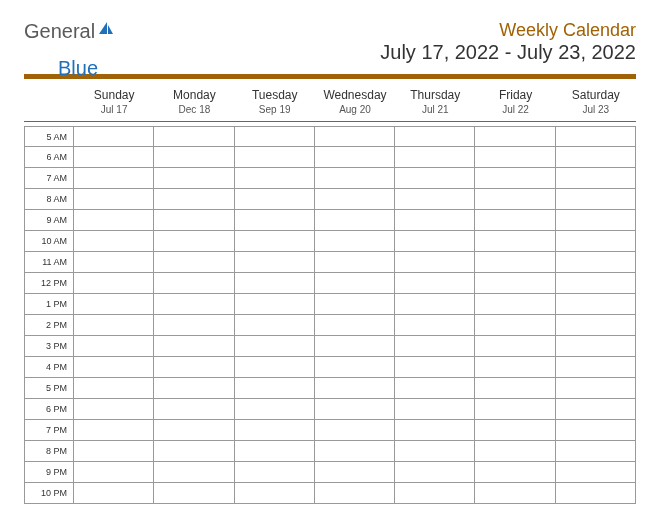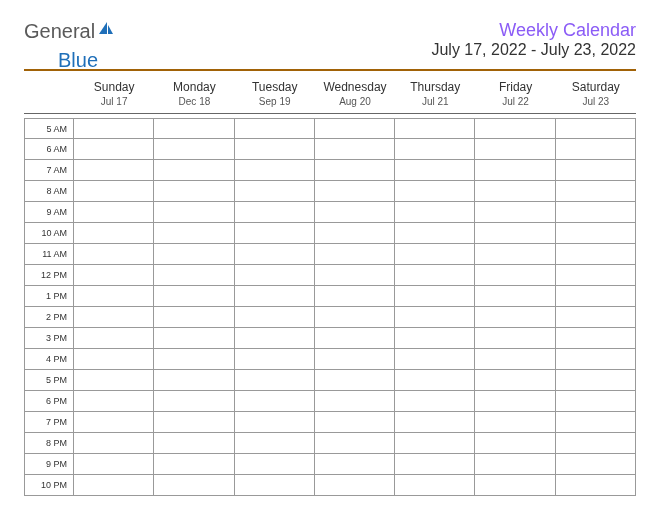--- a/index.html
+++ b/index.html
@@ -1,24 +1,24 @@
 <!DOCTYPE html>
 <html><head>
 <meta charset="utf-8">
 <style>
 * { margin: 0; padding: 0; box-sizing: border-box; }
 body { font-family: Arial, sans-serif; background: #fff; width: 660px; height: 510px; padding: 20px 24px; }
-.header { display: flex; justify-content: space-between; align-items: flex-start; padding-bottom: 10px; border-bottom: 2px solid #a16207; }
+.header { display: flex; justify-content: space-between; align-items: flex-start; padding-bottom: 10px; border-bottom: 5px solid #a16207; }
 .logo { display: flex; align-items: center; font-size: 20px; font-weight: 400; }
 .logo-general { color: #5a5a5a; font-weight: 400; }
 .logo-blue { color: #1f6fb9; font-weight: 400; }
 .logo-icon { margin-left: 2px; }
 .title-block { text-align: right; }
-.title { font-size: 18px; color: #8b5cf6; }
-.daterange { font-size: 16px; color: #333; }
+.title { font-size: 18px; color: #a16207; }
+.daterange { font-size: 20px; color: #333; }
 .calendar { width: 100%; margin-top: 8px; }
 .day-header { display: grid; grid-template-columns: 50px repeat(7, 1fr); border-bottom: 1px solid #666; padding-bottom: 6px; }
 .day-col { text-align: center; }
 .day-name { font-size: 12px; color: #333; }
 .day-date { font-size: 10px; color: #555; margin-top: 2px; }
 .grid-body { margin-top: 4px; }
 .row { display: grid; grid-template-columns: 50px repeat(7, 1fr); height: 21px; }
 .time-cell { border: 1px solid #999; border-right: 1px solid #999; display: flex; align-items: center; justify-content: flex-end; padding-right: 6px; font-size: 9px; color: #333; }
 .cell { border: 1px solid #999; }
 .row + .row .time-cell, .row + .row .cell { border-top: none; }

